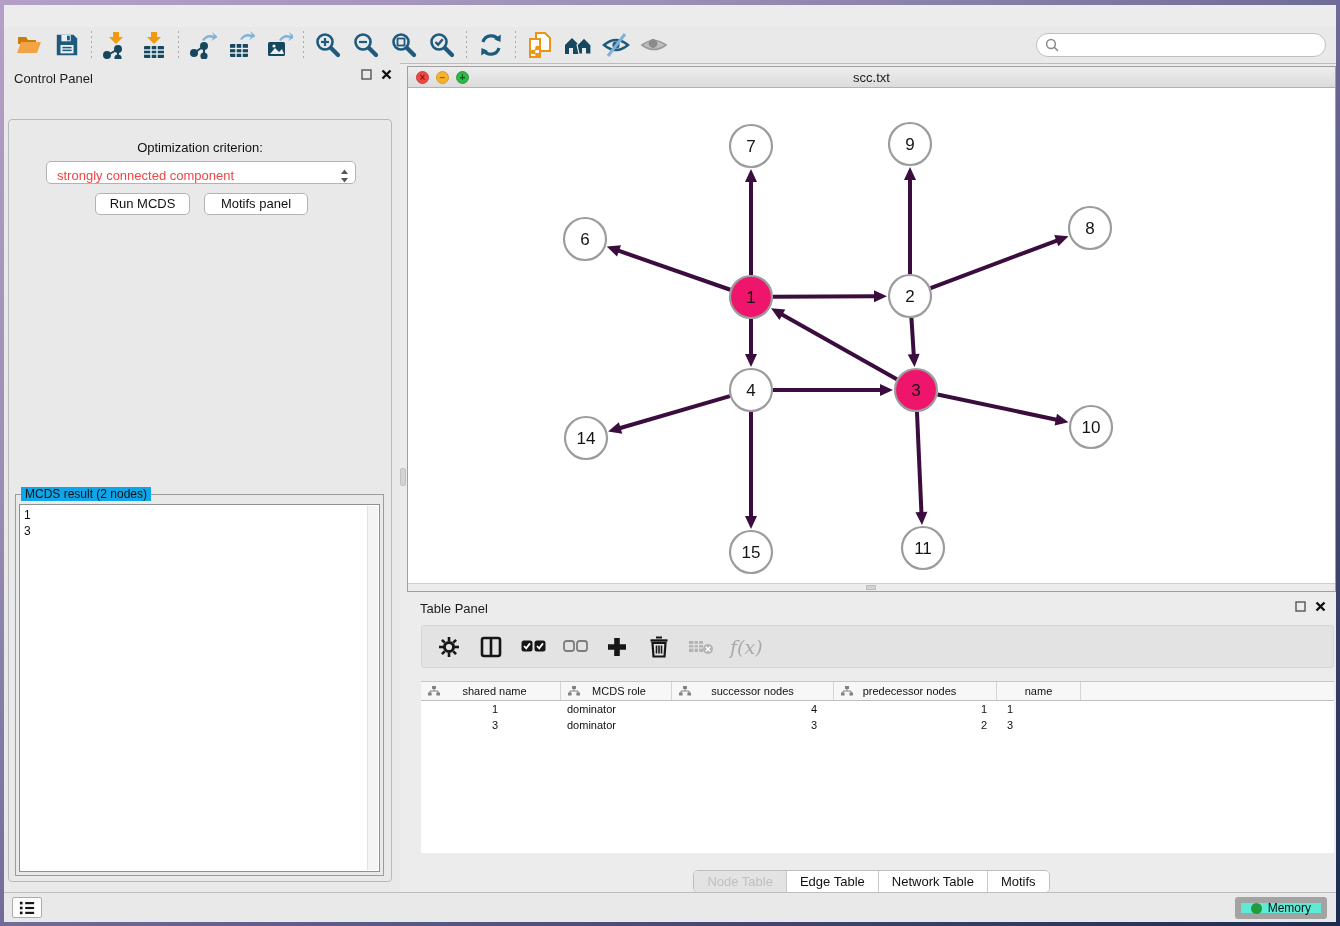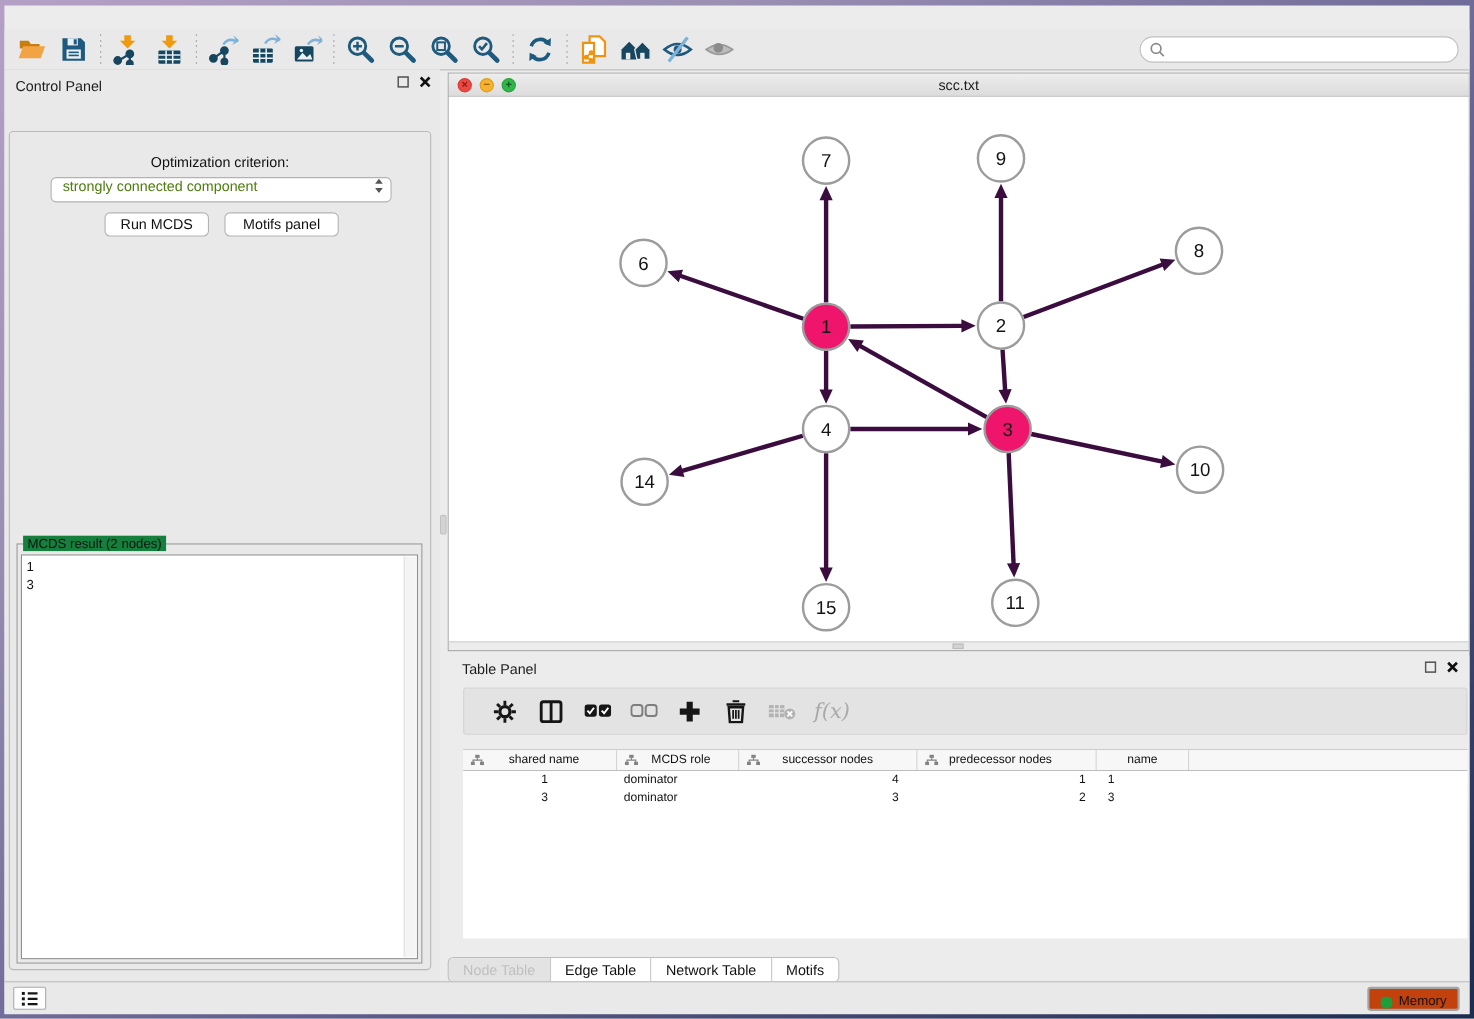--- a/index.html
+++ b/index.html
@@ -42,29 +42,29 @@
   .tabs-row { position:absolute; top:34px; left:0; right:0; display:flex; justify-content:center; z-index:2; }
   .seg { display:flex; border:1px solid #bdbdbd; border-radius:5px; overflow:hidden; background:#fff; }
   .seg .tab { padding:3px 13px; font-size:13px; color:#111; background:#fff;
     border-left:1px solid #c9c9c9; line-height:15px; }
   .seg .tab:first-child { border-left:none; }
   .seg .tab.disabled { background:#e3e3e3; color:#bfbfbf; }
   .cp-box { position:absolute; left:4px; top:56px; width:384px; bottom:10px;
     border:1px solid #b9b9b9; border-radius:4px; background:#e9e9e9; }
   .opt-label { position:absolute; top:20px; left:0; right:0; text-align:center; font-size:13px; color:#111; }
   .select { position:absolute; top:41px; left:37px; width:310px; height:23px; background:#fff;
-    border:1px solid #b3b3b3; border-radius:5px; display:flex; align-items:flex-start;
-    padding:0 6px 0 10px; font-size:13px; color:#4d7c0f; }
+    border:1px solid #b3b3b3; border-radius:5px; display:flex; align-items:flex-end;
+    padding:0 6px 0 10px; font-size:13px; color:#ef4444; }
   .select .chev { margin-left:auto; }
   .btn-row { position:absolute; top:73px; left:0; right:0; }
   .push-btn { position:absolute; height:22px; background:#fff; border:1px solid #b3b3b3;
     border-radius:5px; font-size:13px; color:#111; text-align:center; line-height:20px; }
   .result-box { position:absolute; left:6px; right:7px; top:374px; bottom:5px;
     border:1px solid #9c9c9c; }
-  .result-legend { position:absolute; top:-8px; left:5px; background:#15803d;
+  .result-legend { position:absolute; top:-8px; left:5px; background:#0ea5e9;
     padding:0 4px; font-size:12px; color:#111; }
   .result-area { position:absolute; left:3px; right:3px; top:9px; bottom:3px;
     background:#fff; border:1px solid #8f8f8f; font-size:12px; color:#111;
     padding:2px 4px; line-height:16px; }
   .result-scroll { position:absolute; top:1px; bottom:1px; right:1px; width:11px;
     background:#f4f4f4; border-left:1px solid #e2e2e2; }
   
   .net-window { position:absolute; left:403px; top:61px; width:929px; height:526px;
     border:1px solid #9f9f9f; background:#fff; }
   .net-titlebar { position:absolute; left:0; top:0; right:0; height:21px;
@@ -79,46 +79,46 @@
   .net-canvas { position:absolute; left:0; top:21px; right:0; bottom:8px; background:#fff; overflow:hidden; }
   .net-bottom { position:absolute; left:0; bottom:0; right:0; height:8px; background:#ececec; border-top:1px solid #cfcfcf; }
   .net-handle { position:absolute; left:458px; top:1px; width:10px; height:5px; background:#d3d3d3; border:1px solid #bdbdbd; }
   .v-splitter-handle { position:absolute; left:396px; top:463px; width:6px; height:18px;
     background:#d3d3d3; border:1px solid #c2c2c2; border-radius:2px; }
   
   .table-panel { position:absolute; left:403px; top:591px; width:929px; height:296px; background:#ececec; }
   .tp-header { position:absolute; left:13px; top:5px; }
   .tp-toolbar { position:absolute; left:14px; top:29px; width:913px; height:43px;
     background:#e3e3e3; border:1px solid #d5d5d5; border-radius:3px;
-    display:flex; align-items:center; gap:16px; padding-left:24px; }
+    display:flex; align-items:center; gap:16px; padding-left:14px; }
   .tp-btn { width:26px; height:26px; display:flex; align-items:center; justify-content:center;
     background:none; border:none; }
   .fx-label { font-size:19px; font-style:italic; color:#a9a9a9; font-family:"DejaVu Serif","Liberation Serif",serif; }
   .table-wrap { position:absolute; left:14px; top:85px; width:913px; height:172px; background:#fff;
     border-top:1px solid #c7c7c7; }
   .thead { display:flex; height:19px; background:#f7f7f7; border-bottom:1px solid #bdbdbd; }
   .th { position:relative; font-size:11px; color:#111; text-align:center; line-height:18px;
     border-right:1px solid #d4d4d4; }
   .th .hicon { position:absolute; left:7px; top:4px; }
   .th.filler { border-right:none; flex:1; }
   .trow { display:flex; height:16px; font-size:11px; color:#111; line-height:16px; background:#fff; }
   .td { overflow:hidden; white-space:nowrap; }
   .c0{ width:140px; padding-left:8px;text-align:center; }
   .c1{ width:111px; padding-left:6px; }
   .c2{ width:162px; padding-right:17px; text-align:right; }
   .c3{ width:163px; padding-right:10px; text-align:right; }
   .c4{ width:84px;  padding-left:10px; }
-  .tp-tabs { position:absolute; left:0; right:0; top:274px; display:flex; justify-content:flex-start; }
+  .tp-tabs { position:absolute; left:0; right:0; top:274px; display:flex; justify-content:center; }
   
   .statusbar { position:absolute; left:0; bottom:0; right:0; height:30px;
     background:#e9e9e9; border-top:1px solid #bdbdbd; }
   .sb-left-btn { position:absolute; left:8px; top:4px; width:30px; height:21px; background:#fdfdfd;
     border:1px solid #ababab; border-radius:2px; display:flex; align-items:center; justify-content:center; }
-  .memory-btn { position:absolute; right:9px; top:4px; height:22px; background:#c2410c;
-    border:2px solid #a3a3a3; border-radius:3px; display:flex; align-items:flex-end;
+  .memory-btn { position:absolute; right:9px; top:4px; height:22px; background:#5eead4;
+    border:6px solid #a3a3a3; border-radius:3px; display:flex; align-items:center;
     gap:6px; padding:0 10px; font-size:12px; color:#111; }
   .mem-dot { width:11px; height:11px; border-radius:50%; background:#1f9d3a; }
   svg { display:block; }
 </style>
 </head>
 <body>
 
 <div class="window">
 
 

